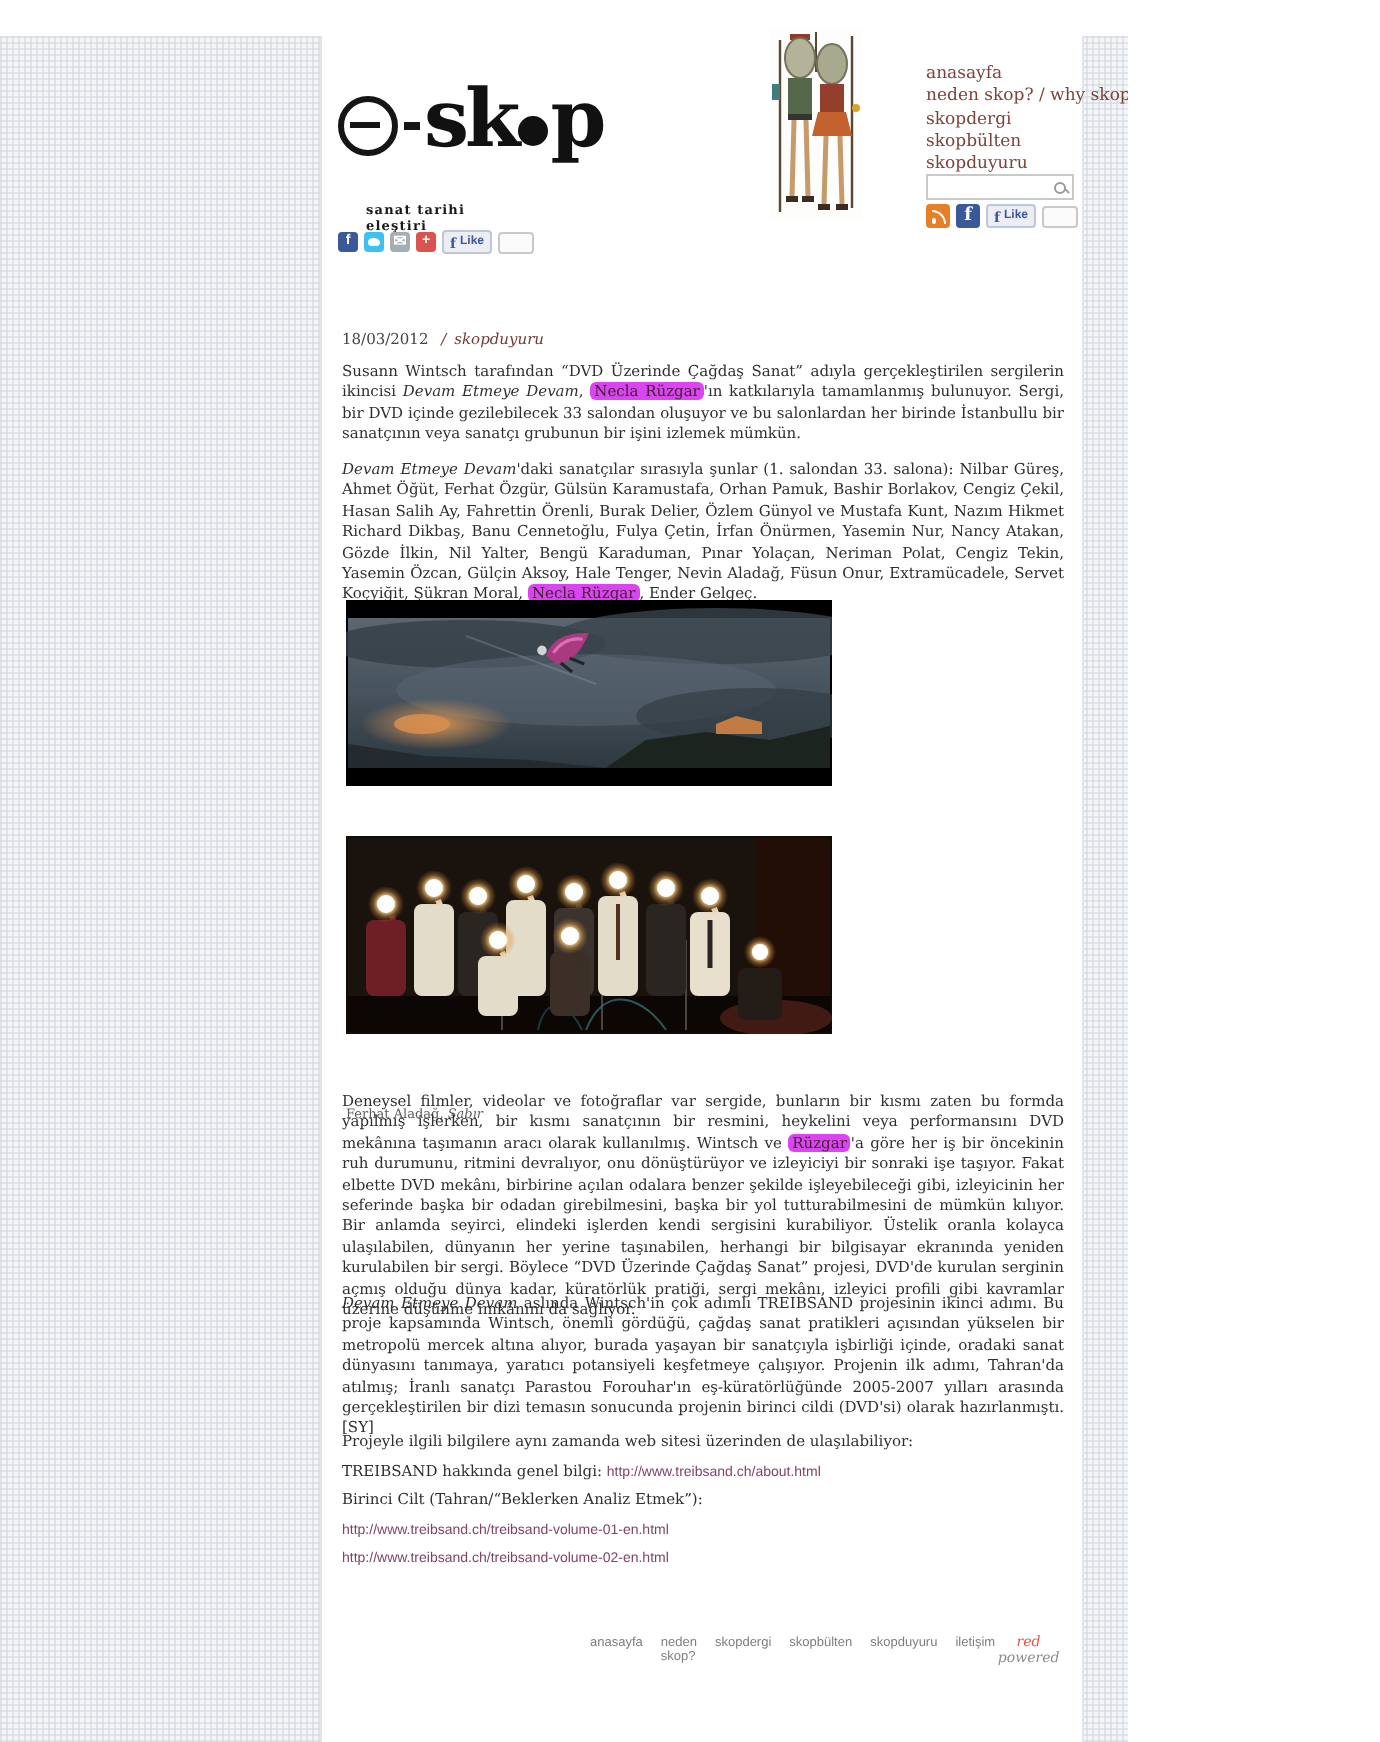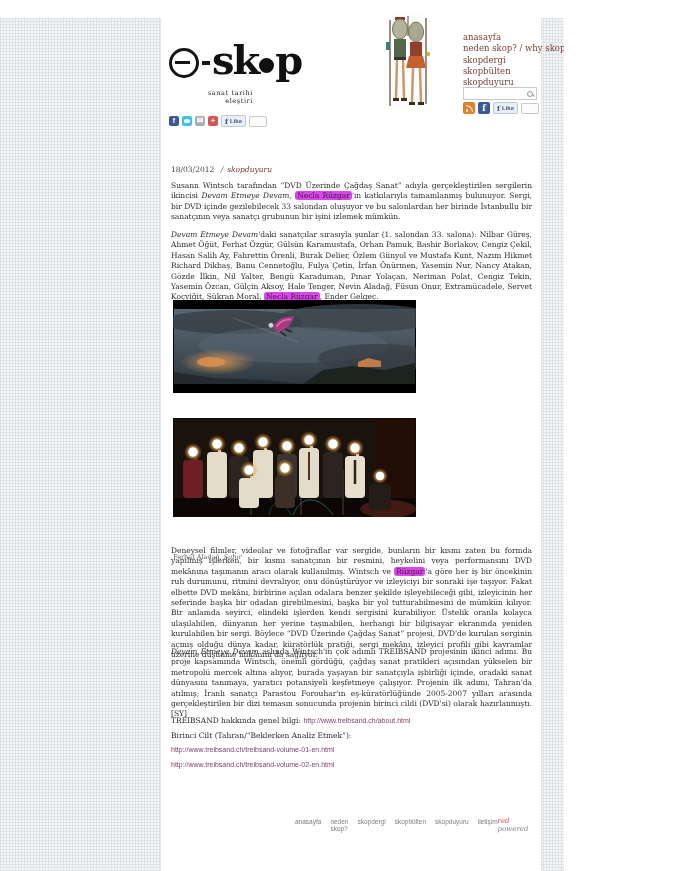--- a/index.html
+++ b/index.html
@@ -14,22 +14,22 @@
        border-left:1px solid #e2e4e7;border-right:1px solid #e2e4e7;}
 
   
   .logo{position:absolute;left:8px;top:16px;display:flex;align-items:center;height:58px;}
   .logo-e{width:24px;height:24px;border:3px solid #151515;border-radius:50%;position:relative;flex:0 0 auto;}
   .logo-e-bar{position:absolute;left:3px;top:10px;width:15px;height:3px;background:#151515;}
   .logo-dash{width:8px;height:3.5px;background:#151515;margin:0 2px 0 3px;}
   .logo-txt{font-family:"DejaVu Serif",serif;font-weight:bold;font-size:40px;letter-spacing:-2px;
             color:#111;line-height:40px;transform:translateY(-3px);}
   .logo-o{width:15px;height:15px;border-radius:50%;background:#111;margin:0 1px;transform:translateY(2px);}
-  .logo-tagline{position:absolute;left:22px;top:72px;width:70px;text-align:right;
-      font-size:6.5px;font-weight:normal;letter-spacing:.6px;line-height:7.5px;color:#1a1a1a;}
+  .logo-tagline{position:absolute;left:22px;top:84px;width:70px;text-align:left;
+      font-size:6.5px;font-weight:bold;letter-spacing:.6px;line-height:7.5px;color:#1a1a1a;}
 
   
   .share-row{position:absolute;left:8px;top:97px;display:flex;gap:3px;align-items:center;}
   .sicon{width:10px;height:10px;border-radius:2px;position:relative;display:flex;align-items:center;
          justify-content:center;color:#fff;font-family:"Liberation Sans",sans-serif;
          font-size:7px;font-weight:bold;line-height:10px;}
   .si-fb{background:#3b5998;}
   .si-tw{background:#3fc1f0;}
   .tw-body{width:6px;height:4px;background:#fff;border-radius:60% 70% 50% 50%;position:relative;}
   .si-mail{background:#a5adb5;font-size:8px;}
@@ -80,21 +80,21 @@
   .cap1{top:379px;} .cap2{top:507px;}
 
   .links-block{position:absolute;left:10px;top:698px;width:361px;font-size:7.5px;color:#2e2e2e;}
   .links-block .lline{margin-bottom:5.5px;}
 
   
   .footer-row{position:absolute;left:10px;right:10px;top:799px;display:flex;align-items:center;
       font-family:"Liberation Sans",sans-serif;font-size:6.5px;color:#7e7e7e;}
   .footer-nav{display:flex;gap:9px;margin-left:124px;}
   .footer-nav div{cursor:pointer;}
-  .credit{margin-left:auto;font-family:"DejaVu Serif",serif;font-style:italic;font-size:7px;color:#8a8a8a;}
+  .credit{margin-left:auto;font-family:"DejaVu Serif",serif;font-style:italic;font-size:7px;color:#8a8a8a;text-align:center;}
   .credit .red{color:#e0524d;}
 </style>
 </head>
 <body>
 
 <div class="canvas">
   <div class="pattern"></div>
 
   <div class="col">
 
@@ -297,20 +297,21 @@
             <circle cx="207" cy="58" r="4" fill="#fff"></circle>
         </g>
       </svg>
     </div>
     <div class="caption cap2"><span>Ferhat Aladağ, </span><span class="seg-italic">Sabır</span></div>
 
     <div class="para p3"><span>Deneysel filmler, videolar ve fotoğraflar var sergide, bunların bir kısmı zaten bu formda yapılmış işlerken, bir kısmı sanatçının bir resmini, heykelini veya performansını DVD mekânına taşımanın aracı olarak kullanılmış. Wintsch ve </span><span class="seg-highlight">Rüzgar</span><span>'a göre her iş bir öncekinin ruh durumunu, ritmini devralıyor, onu dönüştürüyor ve izleyiciyi bir sonraki işe taşıyor. Fakat elbette DVD mekânı, birbirine açılan odalara benzer şekilde işleyebileceği gibi, izleyicinin her seferinde başka bir odadan girebilmesini, başka bir yol tutturabilmesini de mümkün kılıyor. Bir anlamda seyirci, elindeki işlerden kendi sergisini kurabiliyor. Üstelik oranla kolayca ulaşılabilen, dünyanın her yerine taşınabilen, herhangi bir bilgisayar ekranında yeniden kurulabilen bir sergi. Böylece “DVD Üzerinde Çağdaş Sanat” projesi, DVD'de kurulan serginin açmış olduğu dünya kadar, küratörlük pratiği, sergi mekânı, izleyici profili gibi kavramlar üzerine düşünme imkânını da sağlıyor.</span></div>
     <div class="para p4"><span class="seg-italic">Devam Etmeye Devam</span><span> aslında Wintsch'in çok adımlı TREIBSAND projesinin ikinci adımı. Bu proje kapsamında Wintsch, önemli gördüğü, çağdaş sanat pratikleri açısından yükselen bir metropolü mercek altına alıyor, burada yaşayan bir sanatçıyla işbirliği içinde, oradaki sanat dünyasını tanımaya, yaratıcı potansiyeli keşfetmeye çalışıyor. Projenin ilk adımı, Tahran'da atılmış; İranlı sanatçı Parastou Forouhar'ın eş-küratörlüğünde 2005-2007 yılları arasında gerçekleştirilen bir dizi temasın sonucunda projenin birinci cildi (DVD'si) olarak hazırlanmıştı. [SY]</span></div>
 
     <div class="links-block">
+      <div class="lline">Projeyle ilgili bilgilere aynı zamanda web sitesi üzerinden de ulaşılabiliyor:</div>
       <div class="lline"><span>TREIBSAND hakkında genel bilgi: </span><span class="seg-link">http://www.treibsand.ch/about.html</span></div>
       <div class="lline">Birinci Cilt (Tahran/“Beklerken Analiz Etmek”):</div>
       <div class="lline"><span class="seg-link">http://www.treibsand.ch/treibsand-volume-01-en.html</span></div>
       <div class="lline"><span class="seg-link">http://www.treibsand.ch/treibsand-volume-02-en.html</span></div>
     </div>
 
     <div class="footer-row">
       <div class="footer-nav">
           <div class="footer-link">anasayfa</div>
           <div class="footer-link">neden skop?</div>

